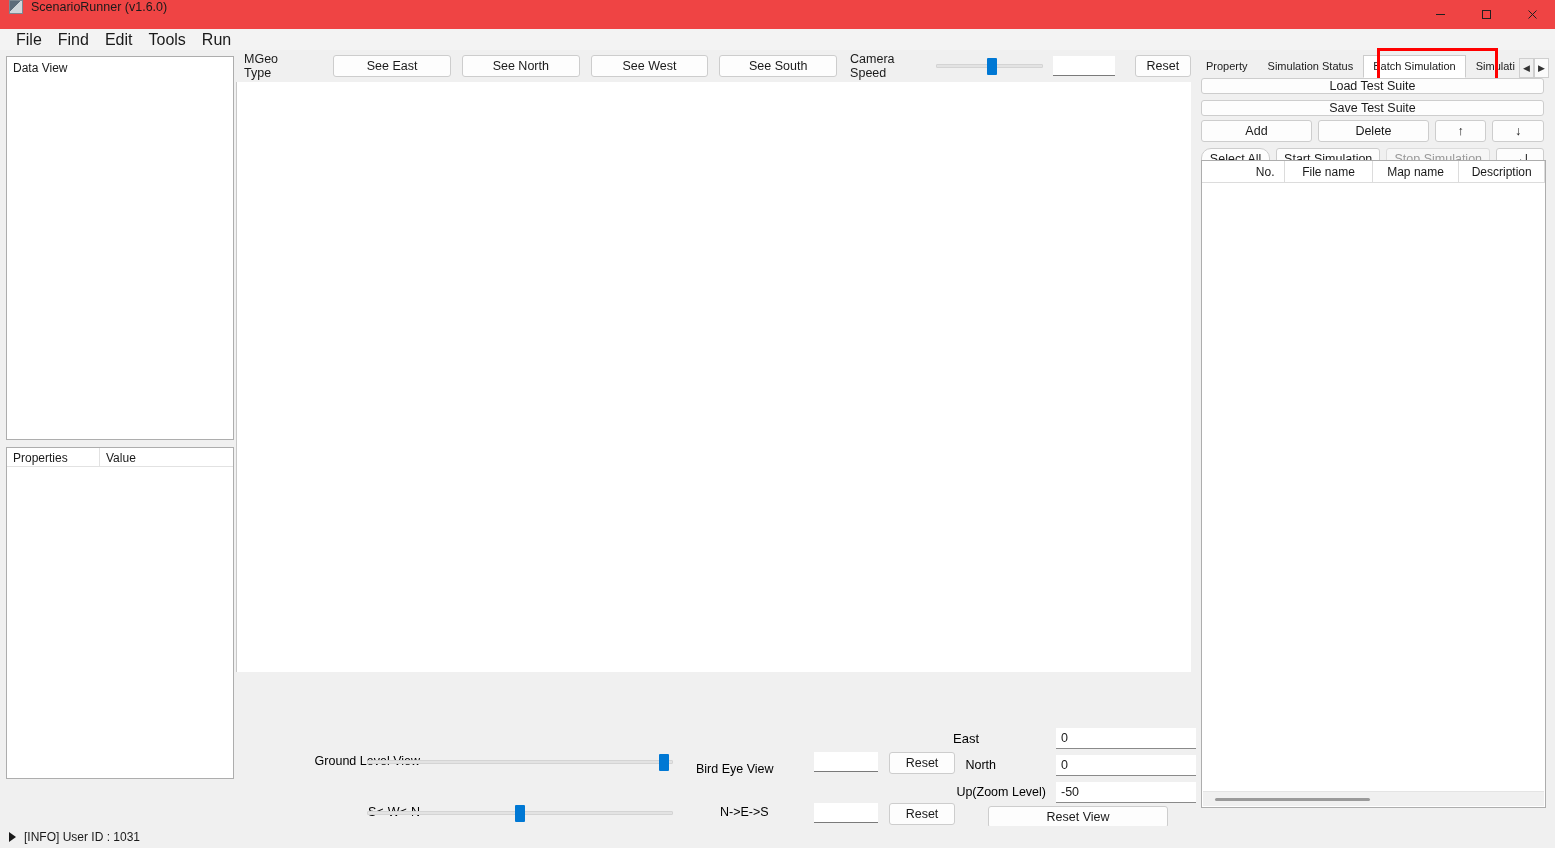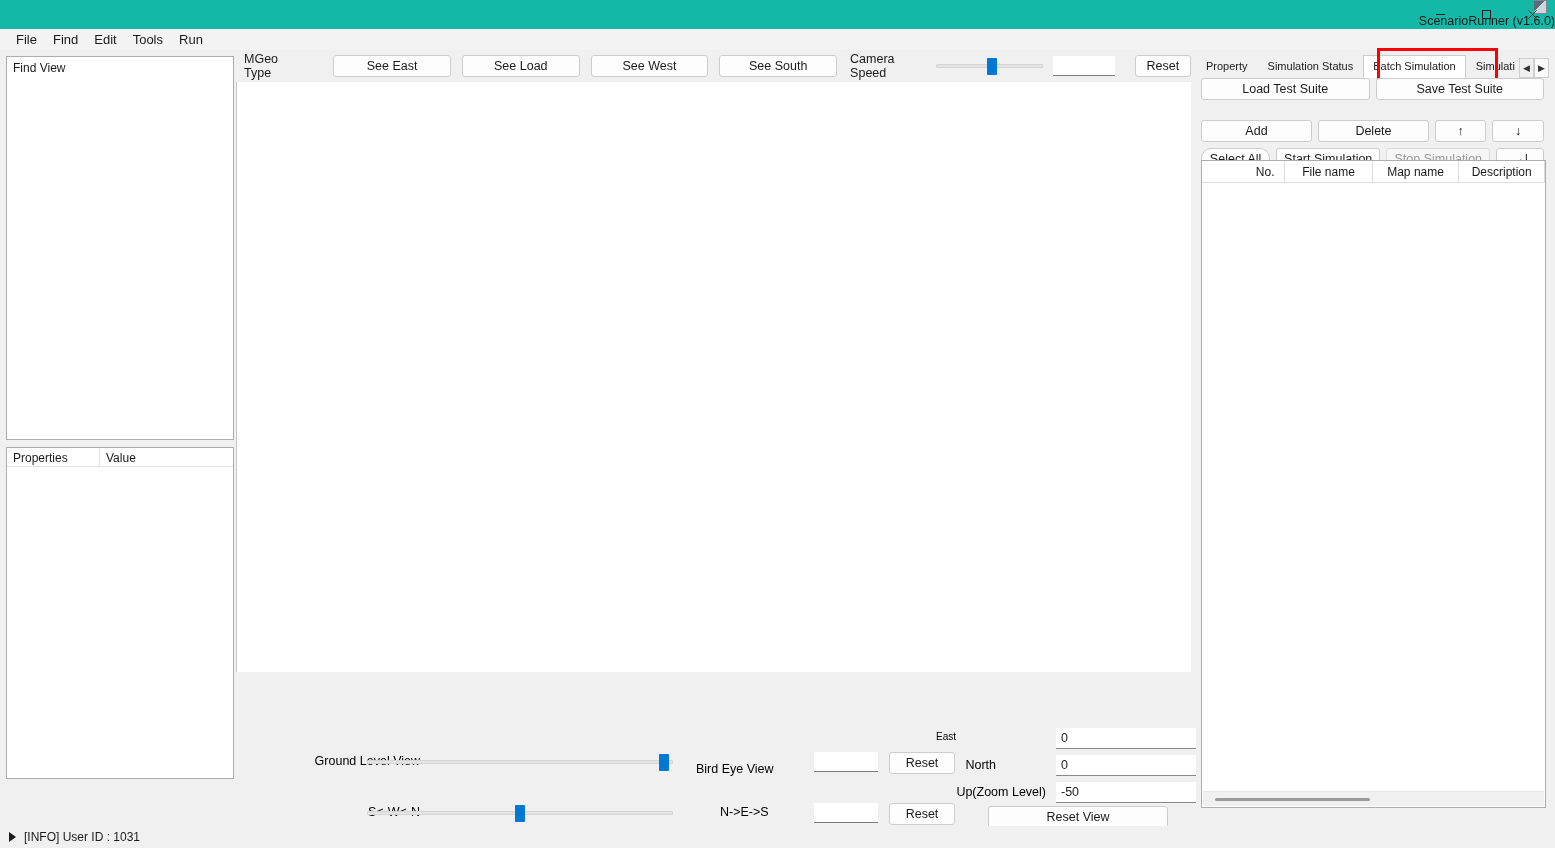--- a/index.html
+++ b/index.html
@@ -9,43 +9,43 @@
     font-size: 12px;
     color: #000;
     background: #ffffff;
     overflow: hidden;
   }
   .app { position: relative; width: 1555px; height: 848px; background: #f0f0f0; }
 
   
   .titlebar {
     position: absolute; left: 0; top: 0; width: 1555px; height: 29px;
-    background: #14b8a6;
-    display: flex; align-items: flex-end; flex-direction: column;
+    background: #ef4444;
+    display: flex; align-items: flex-start;
   }
   .titlebar .app-icon {
     width: 14px; height: 14px; margin-left: 9px; margin-right: 8px;
     background: linear-gradient(135deg, #5b6b7a 0%, #5b6b7a 45%, #cfd6db 45%, #cfd6db 100%);
     border: 1px solid #7b8892;
   }
   .titlebar .title { font-size: 12.5px; color: #1a1a1a; }
   .win-buttons { position: absolute; right: 0; top: 0; height: 29px; display: flex; }
   .win-btn {
     width: 46px; height: 29px; display: flex; align-items: center; justify-content: center;
     font-size: 12px; color: #202020; cursor: default;
   }
   .win-btn svg { display: block; }
 
   
   .menubar {
     position: absolute; left: 0; top: 29px; width: 1555px; height: 21px;
     background: #f3f3f3; display: flex; align-items: center; padding-left: 8px;
   }
   .menu-item {
-    font-size: 13px; color: #1a1a1a; padding: 2px 8px; cursor: default;
+    font-size: 16px; color: #1a1a1a; padding: 2px 8px; cursor: default;
   }
 
   
   .left-col { position: absolute; left: 6px; top: 56px; width: 228px; height: 770px; }
   .panel-box {
     background: #ffffff; border: 1px solid #adadad; position: absolute; left: 0;
   }
   #data-view-box { top: 0; width: 228px; height: 384px; }
   #data-view-box .dv-label { padding: 4px 6px; font-size: 12px; color: #1a1a1a; }
 
@@ -190,36 +190,36 @@
   <div class="menubar">
     <div class="menu-item">File</div>
     <div class="menu-item">Find</div>
     <div class="menu-item">Edit</div>
     <div class="menu-item">Tools</div>
     <div class="menu-item">Run</div>
   </div>
 
   <div class="left-col">
     <div class="panel-box" id="data-view-box">
-      <div class="dv-label">Find View</div>
+      <div class="dv-label">Data View</div>
     </div>
     <div class="panel-box" id="props-box">
       <div class="props-header">
         <div class="col c1">Properties</div>
         <div class="col c2">Value</div>
       </div>
     </div>
   </div>
 
   <div class="center">
 
     <div class="toolbar">
       <div class="tb-label" style="margin-left:8px;">MGeo Type</div>
       <div class="btn" style="width:130px; margin-left:31px;">See East</div>
-      <div class="btn" style="width:130px; margin-left:11px;">See Load</div>
+      <div class="btn" style="width:130px; margin-left:11px;">See North</div>
       <div class="btn" style="width:130px; margin-left:11px;">See West</div>
       <div class="btn" style="width:130px; margin-left:11px;">See South</div>
       <div class="tb-label" style="margin-left:13px;">Camera Speed</div>
       <div class="slider" style="width:118px; margin-left:10px;">
         <div class="track"></div>
         <div class="thumb" id="cam-thumb" style="left: calc(52% - 5px);"></div>
       </div>
       <input class="txtfield" style="width: 62px; margin-left: 10px;" value="">
       <div class="btn" style="width:62px; margin-left:20px;">Reset</div>
     </div>
@@ -241,21 +241,21 @@
       </div>
 
       <div style="position:absolute; left:460px; top:82px; font-size:12.5px;margin-top:8px;">Bird Eye View</div>
       <input class="txtfield" style="position: absolute; left: 578px; top: 80px; width: 64px;" value="">
       <div class="btn" style="position:absolute; left:653px; top:80px; width:66px;">Reset</div>
 
       <div style="position:absolute; left:484px; top:133px; font-size:12.5px;">N-&gt;E-&gt;S</div>
       <input class="txtfield" style="position: absolute; left: 578px; top: 131px; width: 64px;" value="">
       <div class="btn" style="position:absolute; left:653px; top:131px; width:66px;">Reset</div>
 
-      <div style="position:absolute; left:700px; top:59px; width:60px; text-align:left; font-size:10px;">East</div>
+      <div style="position:absolute; left:700px; top:59px; width:60px; text-align:center; font-size:13px;">East</div>
       <input class="txtbox" style="position: absolute; left: 820px; top: 56px; width: 140px;" value="0">
 
       <div style="position:absolute; left:700px; top:86px; width:60px; text-align:right; font-size:12.5px;">North</div>
       <input class="txtbox" style="position: absolute; left: 820px; top: 83px; width: 140px;" value="0">
 
       <div style="position:absolute; left:690px; top:113px; width:120px; text-align:right; font-size:12.5px;">Up(Zoom Level)</div>
       <input class="txtbox" style="position: absolute; left: 820px; top: 110px; width: 140px;" value="-50">
 
       <div class="btn" style="position:absolute; left:752px; top:134px; width:180px;">Reset View</div>
     </div>
@@ -275,21 +275,21 @@
       <div class="tab selected" id="tab-batch">Batch Simulation</div>
       <div class="tab truncated" style="width:56px; padding-left:9px; padding-right:0;">Simulati</div>
       <div class="tab-arrows">
         <div class="tab-arrow">◀</div>
         <div class="tab-arrow boxed">▶</div>
       </div>
     </div>
     <div class="tab-highlight" id="batch-highlight" style="left: 180.531px; top: -2px; width: 121.812px; height: 34px; border-color: rgb(255, 0, 0);"></div>
 
     <div class="batch-panel">
-      <div class="bp-row" style="margin:0 5px 20px 5px;">
+      <div class="bp-row" style="margin:0 5px 4px 5px;flex-direction:column;">
         <div class="btn">Load Test Suite</div>
         <div class="btn">Save Test Suite</div>
       </div>
       <div class="bp-row" style="margin:0 5px 6px 5px;">
         <div class="btn" style="flex:2.2;">Add</div>
         <div class="btn" style="flex:2.2;">Delete</div>
         <div class="btn" style="flex:1;">↑</div>
         <div class="btn" style="flex:1;">↓</div>
       </div>
       <div class="bp-row" style="margin:0 5px 6px 5px;">

